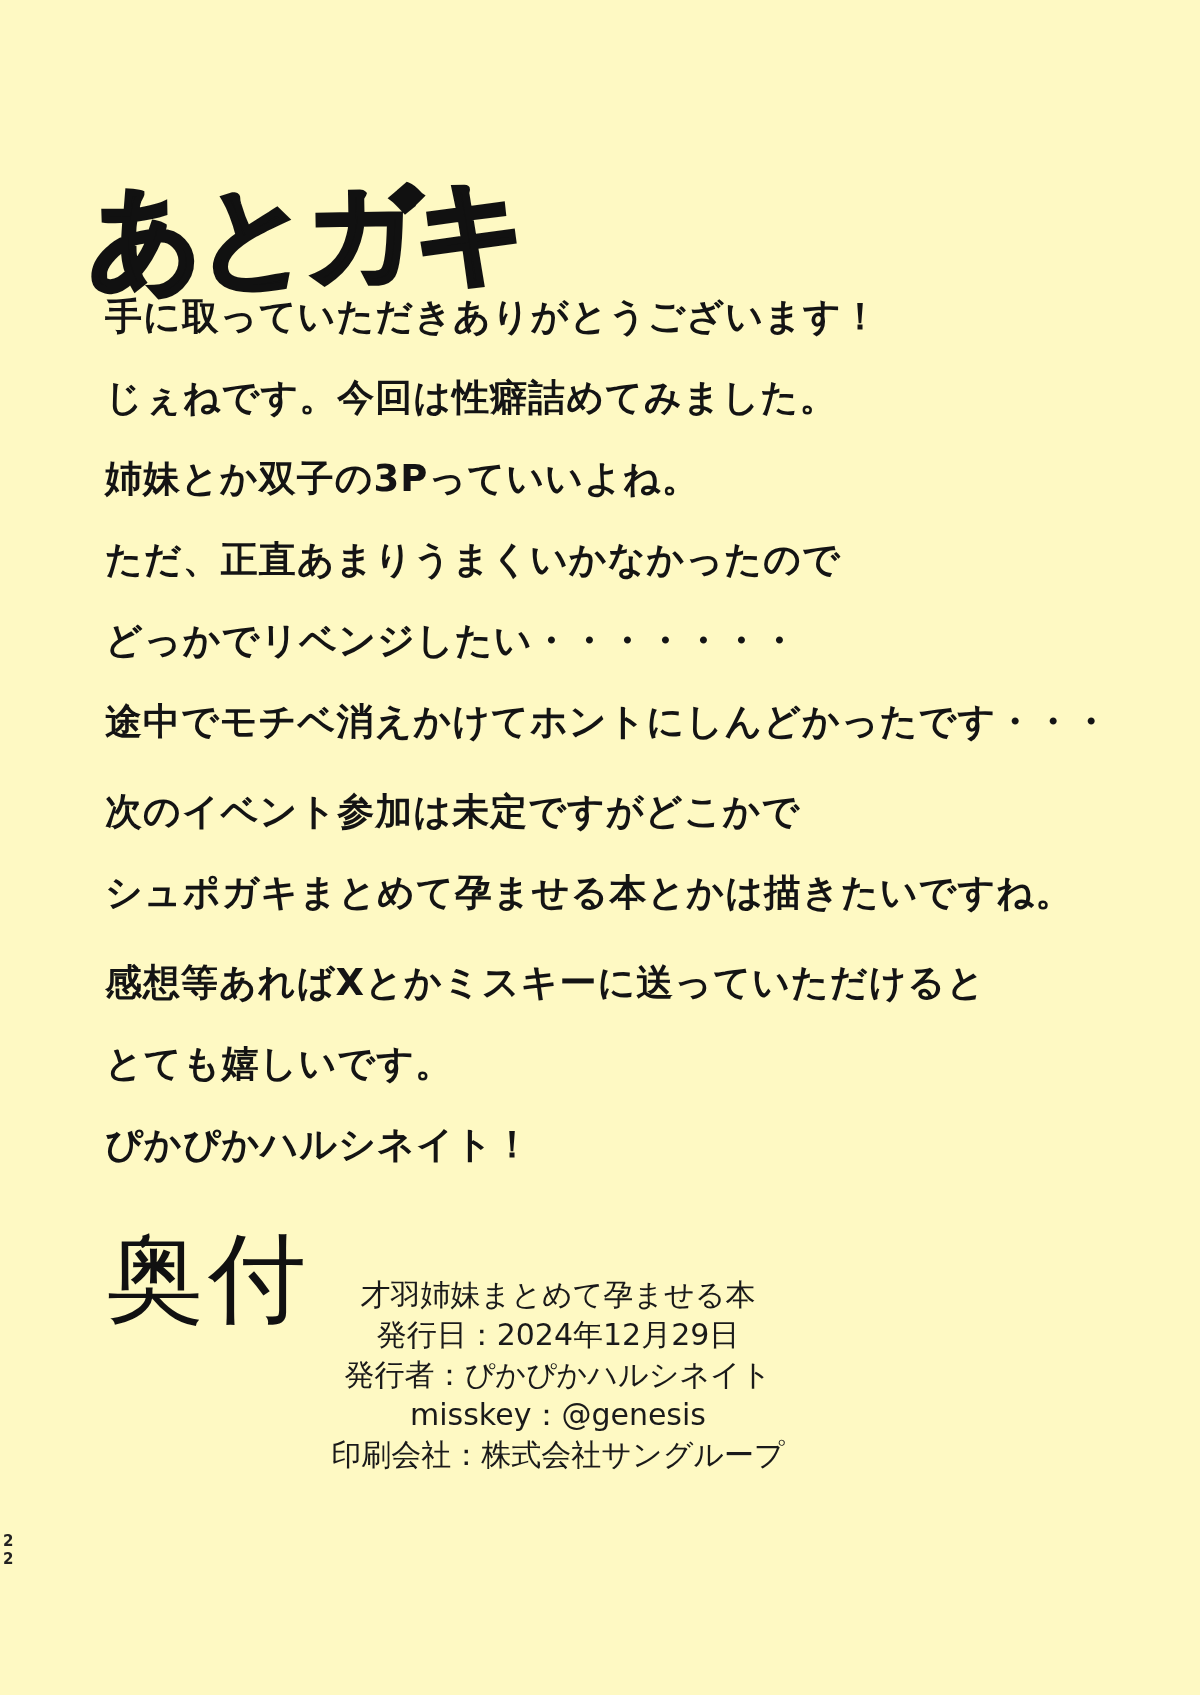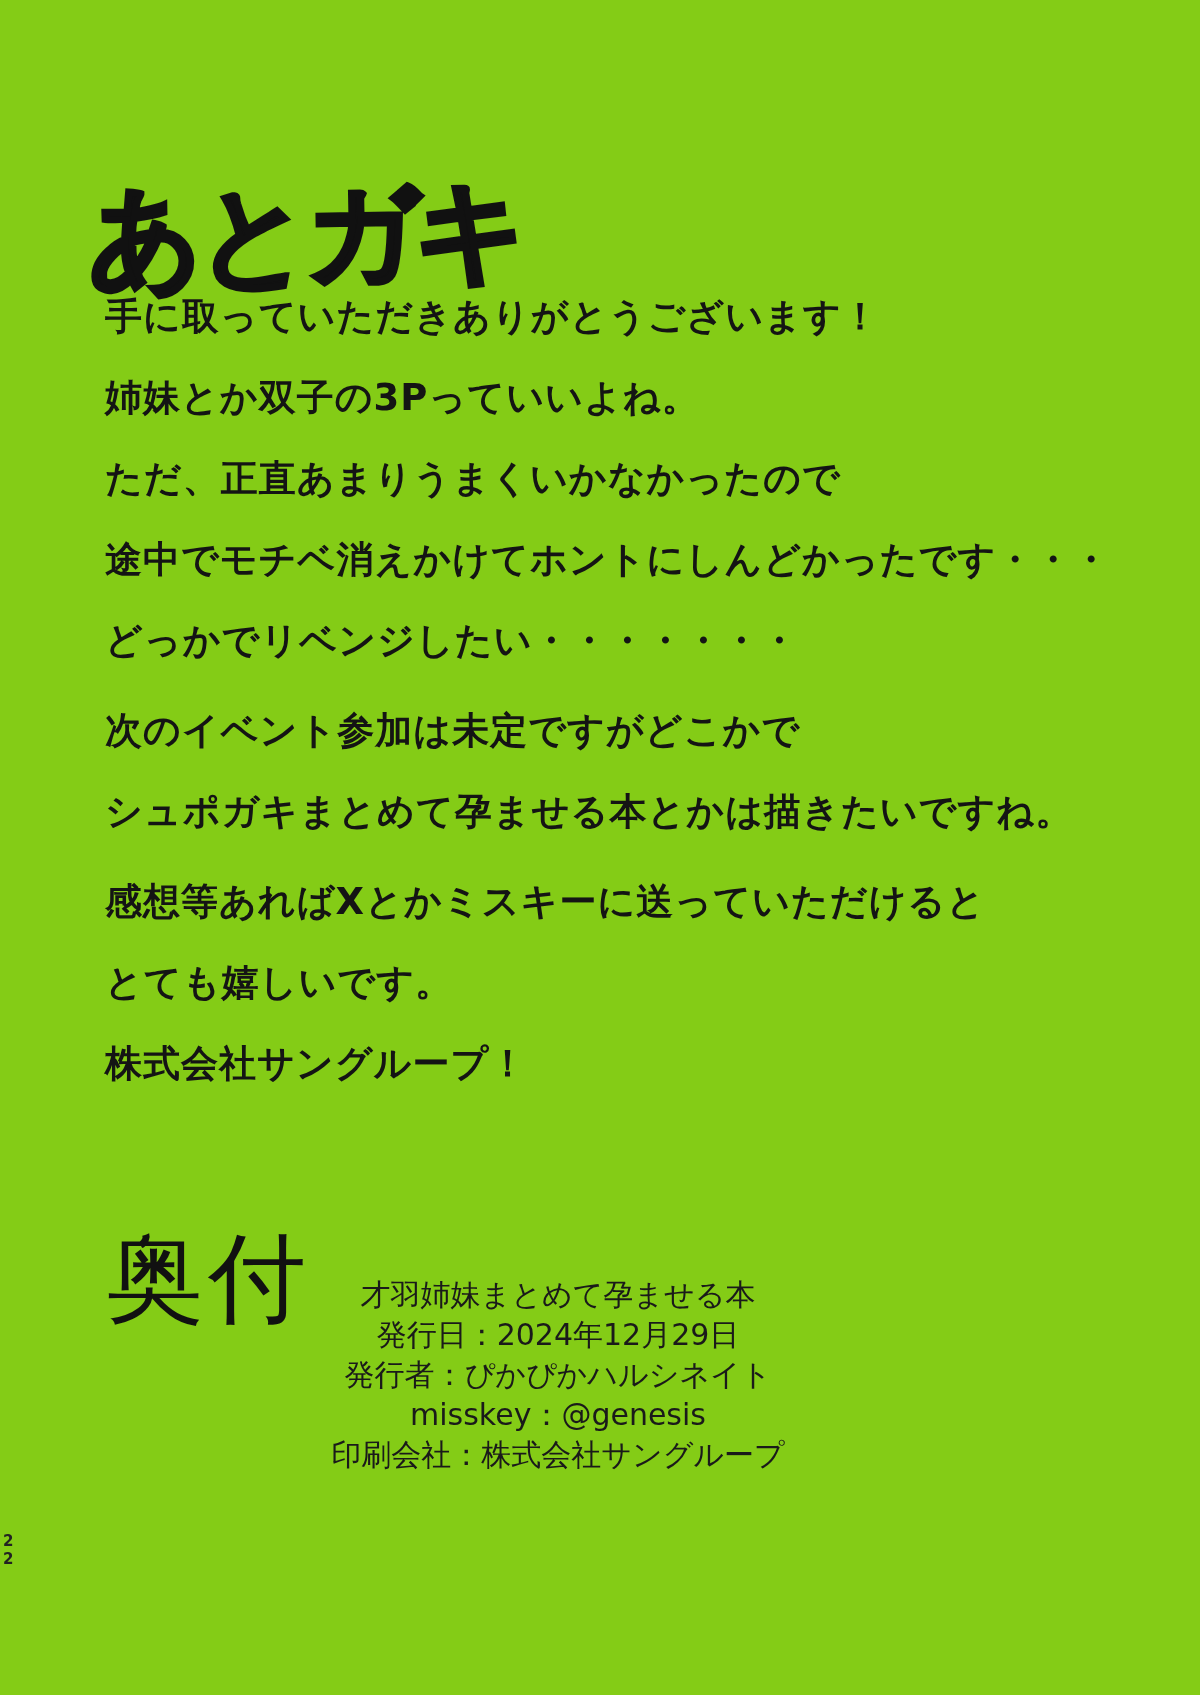--- a/index.html
+++ b/index.html
@@ -4,21 +4,21 @@
 <style>
   html, body {
     margin: 0;
     padding: 0;
     background: #ffffff;
   }
   .page {
     position: relative;
     width: 1200px;
     height: 1695px;
-    background: #84cc16;
+    background: #fef9c3;
     color: #111111;
     font-family: "DejaVu Sans", sans-serif;
     overflow: hidden;
   }
 
   
   .afterword-title {
     position: absolute;
     left: 88px;
     top: 98px;
@@ -94,33 +94,34 @@
 </head>
 <body>
 
 <div class="page">
 
   <h1 class="afterword-title">あとガキ</h1>
 
   <div class="afterword-body">
       <div class="para">
         <div class="line">手に取っていただきありがとうございます！</div>
+        <div class="line">じぇねです。今回は性癖詰めてみました。</div>
         <div class="line">姉妹とか双子の3Pっていいよね。</div>
         <div class="line">ただ、正直あまりうまくいかなかったので</div>
+        <div class="line">どっかでリベンジしたい・・・・・・・</div>
         <div class="line">途中でモチベ消えかけてホントにしんどかったです・・・</div>
-        <div class="line">どっかでリベンジしたい・・・・・・・</div>
       </div>
       <div class="para">
         <div class="line">次のイベント参加は未定ですがどこかで</div>
         <div class="line">シュポガキまとめて孕ませる本とかは描きたいですね。</div>
       </div>
       <div class="para">
         <div class="line">感想等あればXとかミスキーに送っていただけると</div>
         <div class="line">とても嬉しいです。</div>
-        <div class="line">株式会社サングループ！</div>
+        <div class="line">ぴかぴかハルシネイト！</div>
       </div>
     </div>
 
   <h2 class="colophon-title">奥付</h2>
 
   <div class="colophon-body">
       <div class="line">才羽姉妹まとめて孕ませる本</div>
       <div class="line">発行日：2024年12月29日</div>
       <div class="line">発行者：ぴかぴかハルシネイト</div>
       <div class="line">misskey：@genesis</div>

